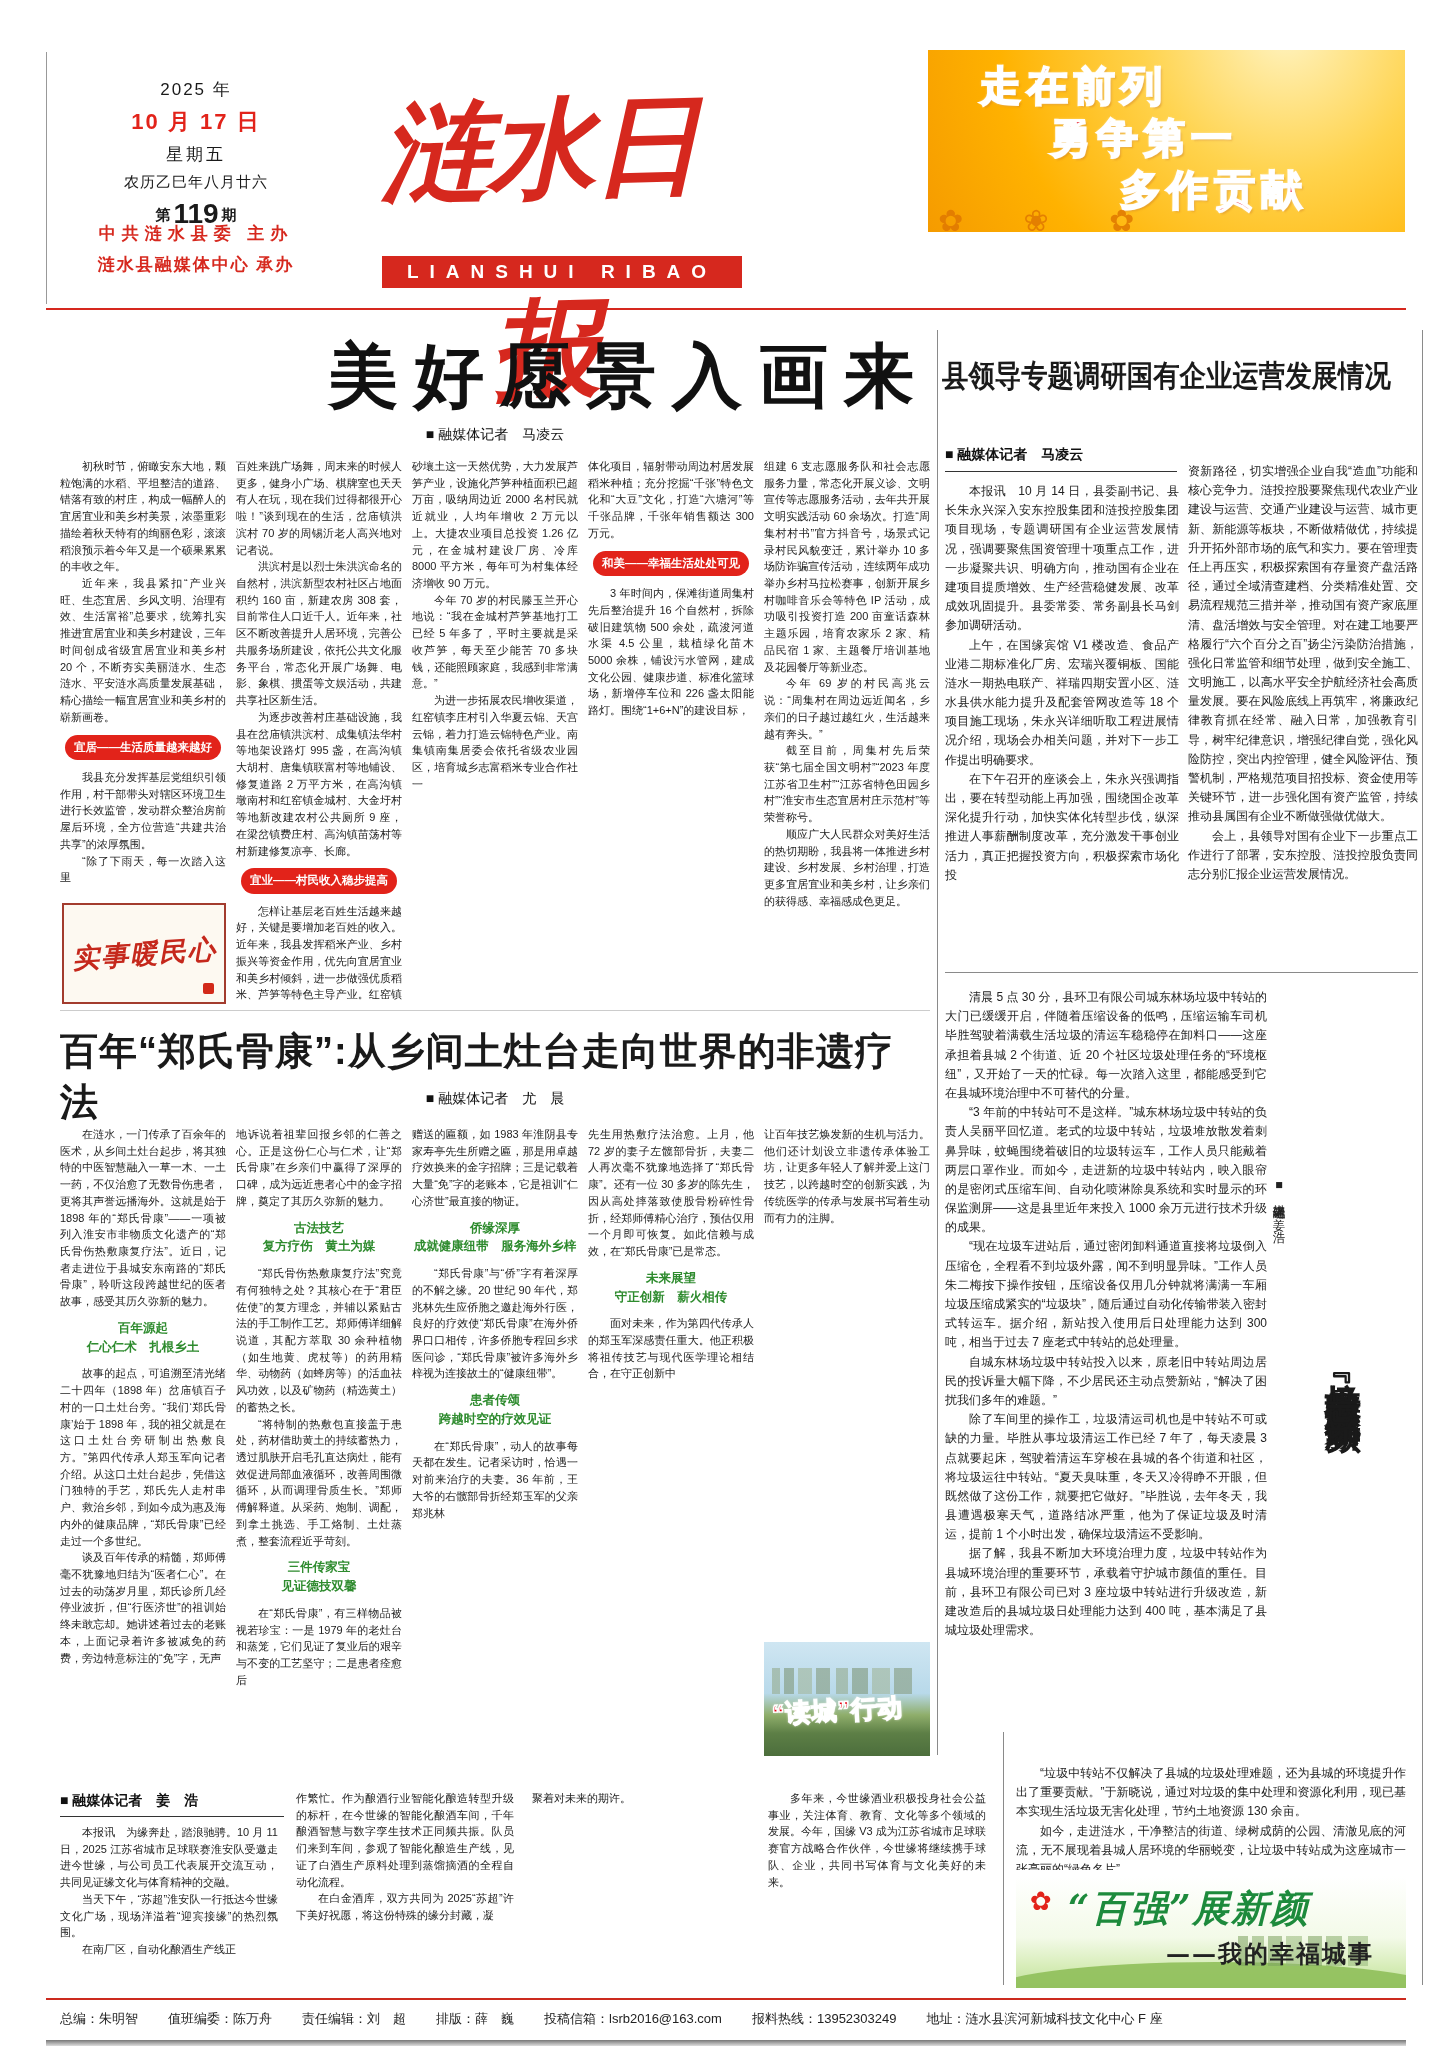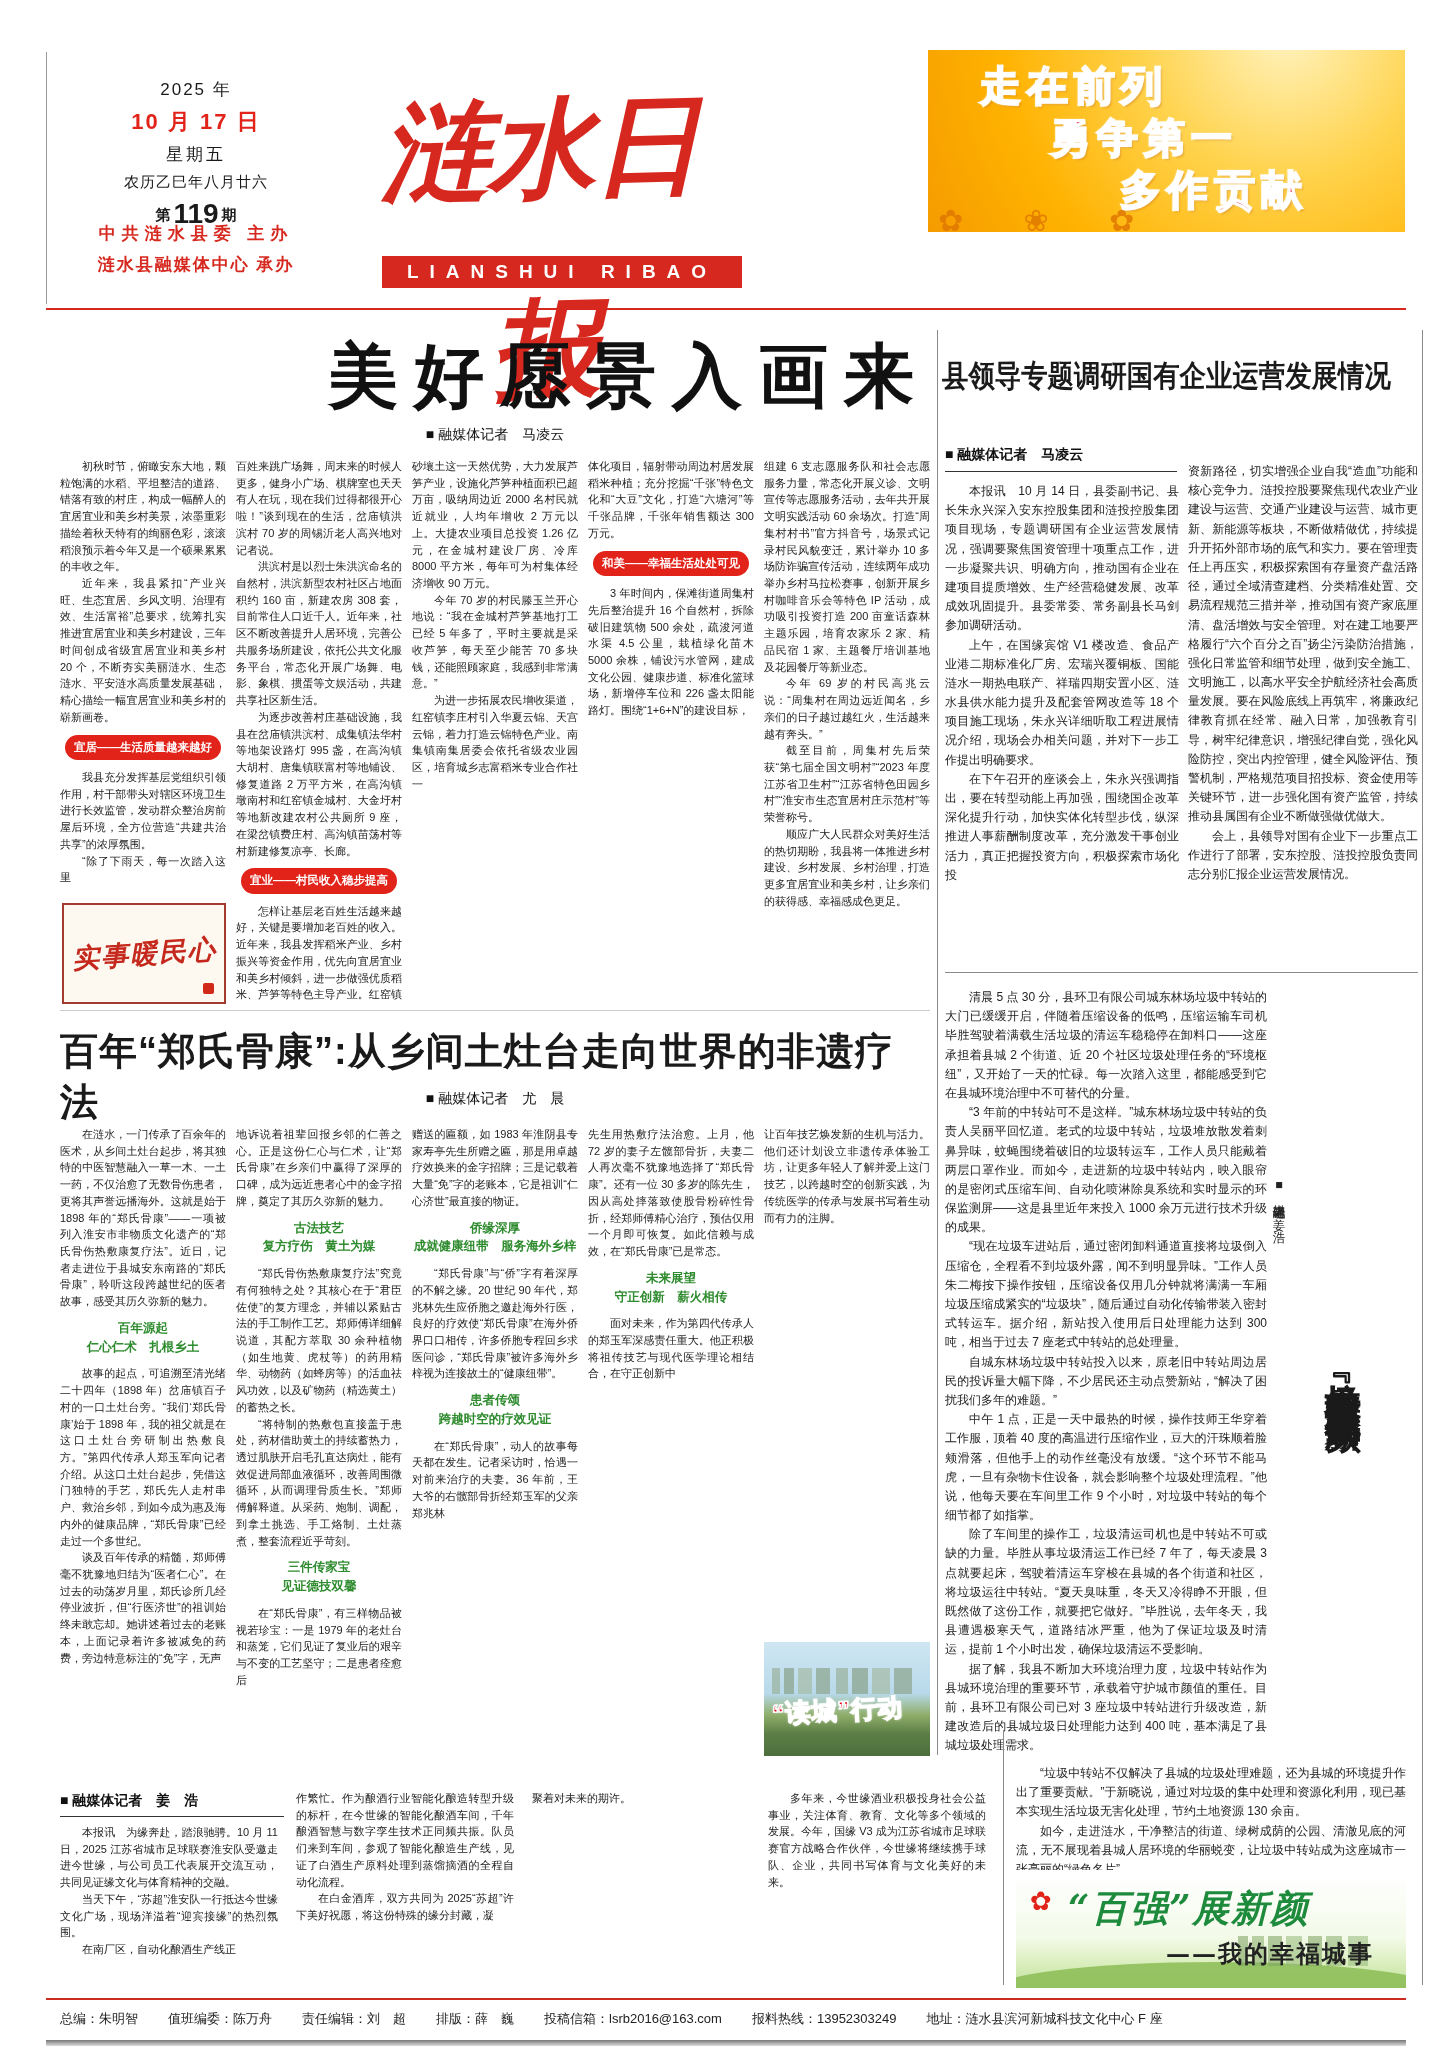--- a/index.html
+++ b/index.html
@@ -178,21 +178,20 @@
     <p class="ni">资新路径，切实增强企业自我“造血”功能和核心竞争力。涟投控股要聚焦现代农业产业建设与运营、交通产业建设与运营、城市更新、新能源等板块，不断做精做优，持续提升开拓外部市场的底气和实力。要在管理责任上再压实，积极探索国有存量资产盘活路径，通过全域清查建档、分类精准处置、交易流程规范三措并举，推动国有资产家底厘清、盘活增效与安全管理。对在建工地要严格履行“六个百分之百”扬尘污染防治措施，强化日常监管和细节处理，做到安全施工、文明施工，以高水平安全护航经济社会高质量发展。要在风险底线上再筑牢，将廉政纪律教育抓在经常、融入日常，加强教育引导，树牢纪律意识，增强纪律自觉，强化风险防控，突出内控管理，健全风险评估、预警机制，严格规范项目招投标、资金使用等关键环节，进一步强化国有资产监管，持续推动县属国有企业不断做强做优做大。</p>
     <p>会上，县领导对国有企业下一步重点工作进行了部署，安东控股、涟投控股负责同志分别汇报企业运营发展情况。</p>
   </div>
   <div class="abs hrule" style="left:945px;top:972px;width:473px;"></div>
 
   <div class="abs col col12" style="left:945px;top:988px;width:322px;height:764px;">
     <p>清晨 5 点 30 分，县环卫有限公司城东林场垃圾中转站的大门已缓缓开启，伴随着压缩设备的低鸣，压缩运输车司机毕胜驾驶着满载生活垃圾的清运车稳稳停在卸料口——这座承担着县城 2 个街道、近 20 个社区垃圾处理任务的“环境枢纽”，又开始了一天的忙碌。每一次踏入这里，都能感受到它在县城环境治理中不可替代的分量。</p>
     <p>“3 年前的中转站可不是这样。”城东林场垃圾中转站的负责人吴丽平回忆道。老式的垃圾中转站，垃圾堆放散发着刺鼻异味，蚊蝇围绕着破旧的垃圾转运车，工作人员只能戴着两层口罩作业。而如今，走进新的垃圾中转站内，映入眼帘的是密闭式压缩车间、自动化喷淋除臭系统和实时显示的环保监测屏——这是县里近年来投入 1000 余万元进行技术升级的成果。</p>
     <p>“现在垃圾车进站后，通过密闭卸料通道直接将垃圾倒入压缩仓，全程看不到垃圾外露，闻不到明显异味。”工作人员朱二梅按下操作按钮，压缩设备仅用几分钟就将满满一车厢垃圾压缩成紧实的“垃圾块”，随后通过自动化传输带装入密封式转运车。据介绍，新站投入使用后日处理能力达到 300 吨，相当于过去 7 座老式中转站的总处理量。</p>
     <p>自城东林场垃圾中转站投入以来，原老旧中转站周边居民的投诉量大幅下降，不少居民还主动点赞新站，“解决了困扰我们多年的难题。”</p>
-    <p>中午 1 点，正是一天中最热的时候，操作技师王华穿着工作服，顶着 40 度的高温进行压缩作业，豆大的汗珠顺着脸颊滑落，但他手上的动作丝毫没有放缓。“这个环节不能马虎，一旦有杂物卡住设备，就会影响整个垃圾处理流程。”他说，他每天要在车间里工作 9 个小时，对垃圾中转站的每个细节都了如指掌。</p>
     <p>除了车间里的操作工，垃圾清运司机也是中转站不可或缺的力量。毕胜从事垃圾清运工作已经 7 年了，每天凌晨 3 点就要起床，驾驶着清运车穿梭在县城的各个街道和社区，将垃圾运往中转站。“夏天臭味重，冬天又冷得睁不开眼，但既然做了这份工作，就要把它做好。”毕胜说，去年冬天，我县遭遇极寒天气，道路结冰严重，他为了保证垃圾及时清运，提前 1 个小时出发，确保垃圾清运不受影响。</p>
     <p>据了解，我县不断加大环境治理力度，垃圾中转站作为县城环境治理的重要环节，承载着守护城市颜值的重任。目前，县环卫有限公司已对 3 座垃圾中转站进行升级改造，新建改造后的县城垃圾日处理能力达到 400 吨，基本满足了县城垃圾处理需求。</p>
   </div>
   <div class="abs waste-vbyline">■ 融媒体记者　姜　浩</div>
   <div class="abs waste-vhead">垃圾中转『搬新家』环境卫生『焕新颜』</div>
 
   <div class="abs hrule" style="left:60px;top:1010px;width:870px;background:#ccc;"></div>
   <div class="abs her-head">百年“郑氏骨康”:从乡间土灶台走向世界的非遗疗法</div>
   <div class="abs byline byline-c her-byline">■ 融媒体记者　尤　晨</div>
 

